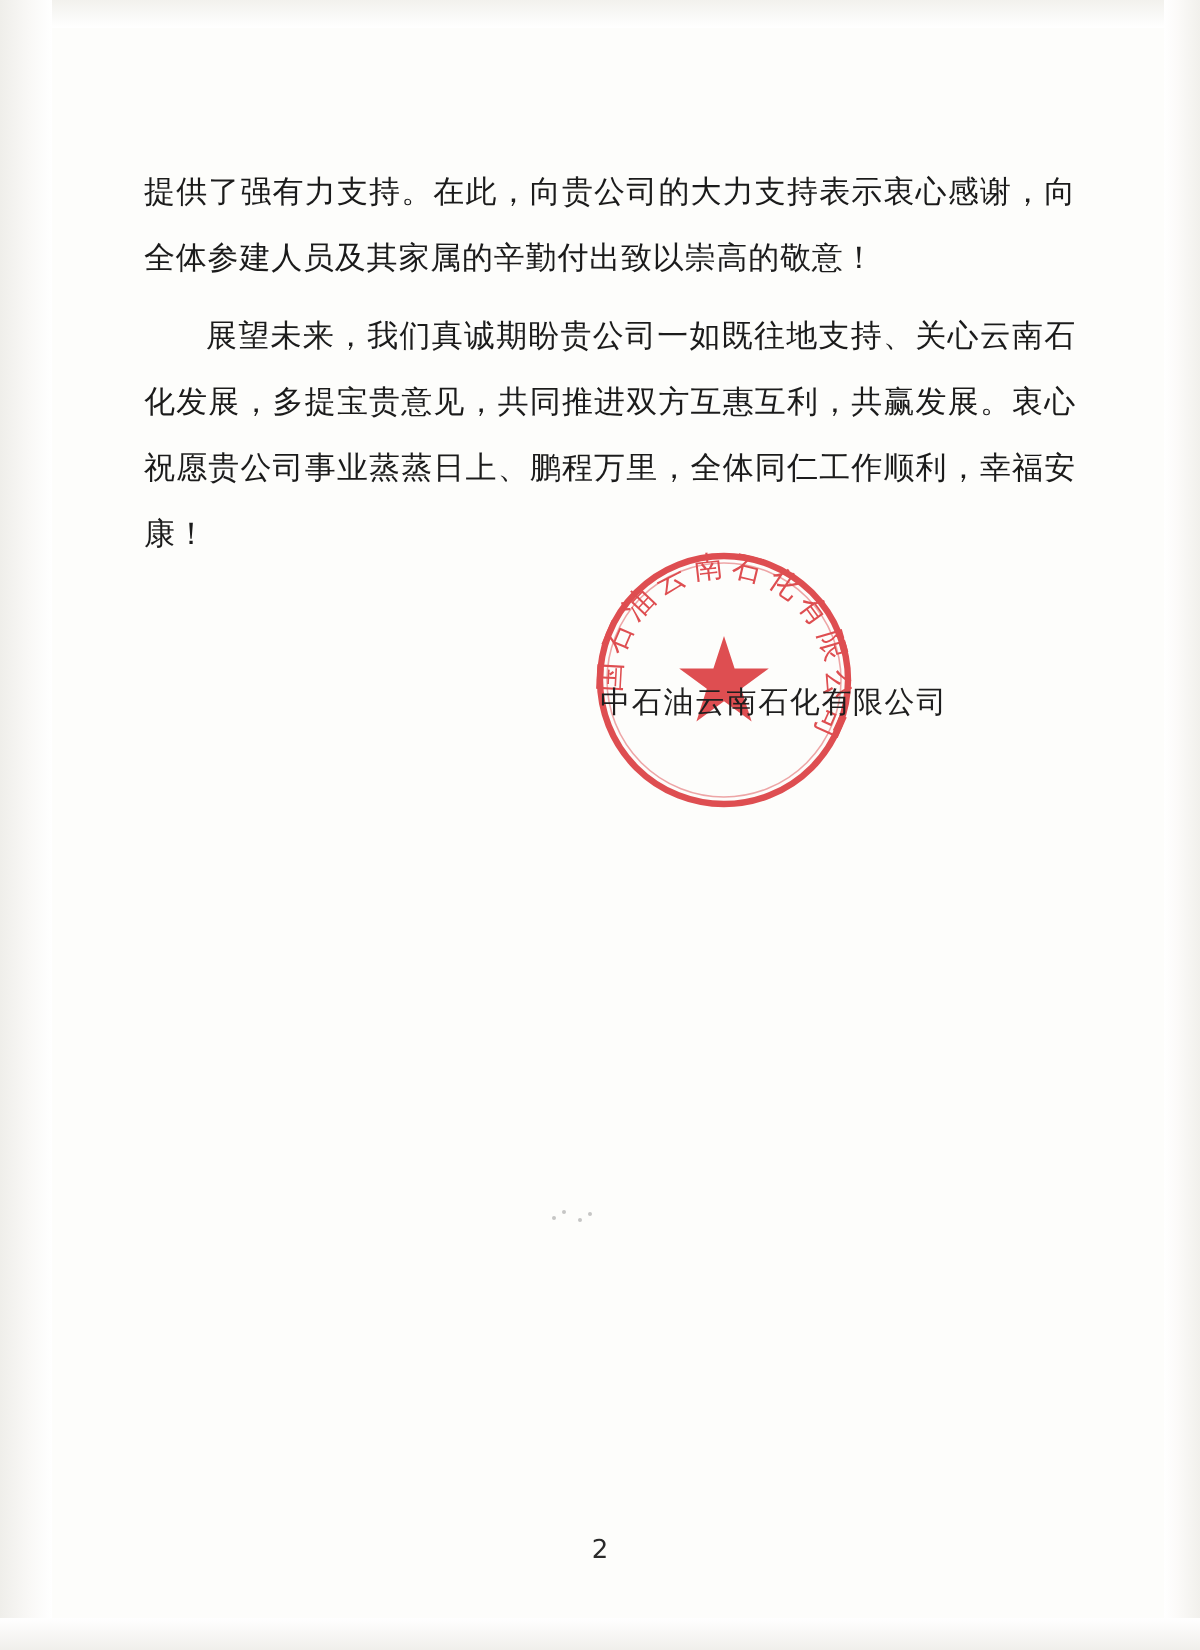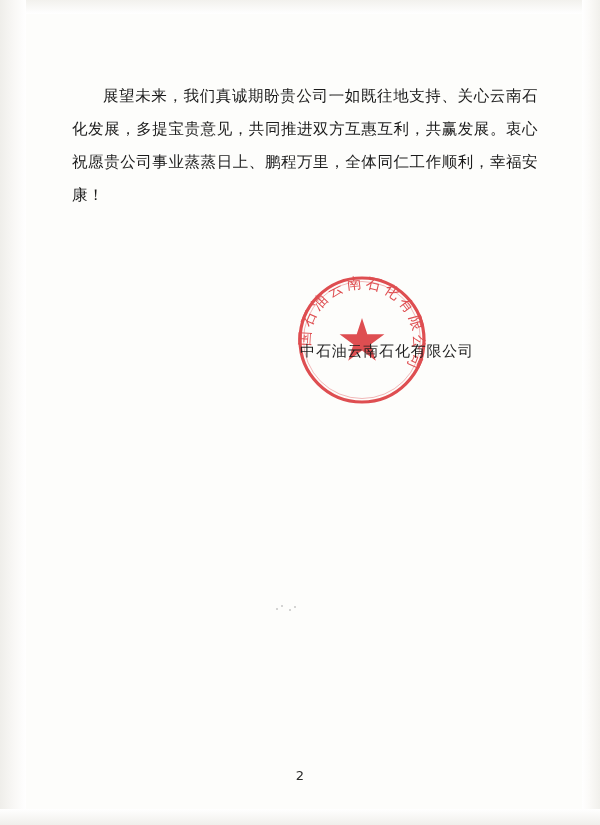--- a/index.html
+++ b/index.html
@@ -57,21 +57,21 @@
   .para {
     font-family: "DejaVu Sans", sans-serif;
     font-size: 15.5px;
     line-height: 33px;
     color: #1b1b1b;
     letter-spacing: 0.4px;
     text-align: justify;
     margin: 0;
   }
   .para + .para {
-    margin-top: 20px;
+    margin-top: 6px;
   }
   .indent {
     text-indent: 2em;
   }
 
   
   .sign-block {
     position: absolute;
     left: 272px;
     top: 336px;
@@ -140,20 +140,21 @@
 </head>
 <body>
 
 <div class="page">
   <div class="scan-edge-top"></div>
   <div class="scan-edge-left"></div>
   <div class="scan-edge-right"></div>
   <div class="scan-edge-bottom"></div>
 
   <div class="content">
+    <p class="para">提供了强有力支持。在此，向贵公司的大力支持表示衷心感谢，向全体参建人员及其家属的辛勤付出致以崇高的敬意！</p>
     <p class="para indent">展望未来，我们真诚期盼贵公司一如既往地支持、关心云南石化发展，多提宝贵意见，共同推进双方互惠互利，共赢发展。衷心祝愿贵公司事业蒸蒸日上、鹏程万里，全体同仁工作顺利，幸福安康！</p>
   </div>
 
   <div class="seal">
     <svg width="136" height="136" viewBox="0 0 136 136" xmlns="http://www.w3.org/2000/svg">
       <defs>
         <path id="sealArc" d="M 68,68 m -52,0 a 52,52 0 1,1 104,0 a 52,52 0 1,1 -104,0"></path>
       </defs>
       <circle cx="68" cy="68" r="62" fill="none" stroke="#d8282c" stroke-width="3.2"></circle>
       <circle cx="68" cy="68" r="58.5" fill="none" stroke="#d8282c" stroke-width="0.8" opacity="0.5"></circle>

